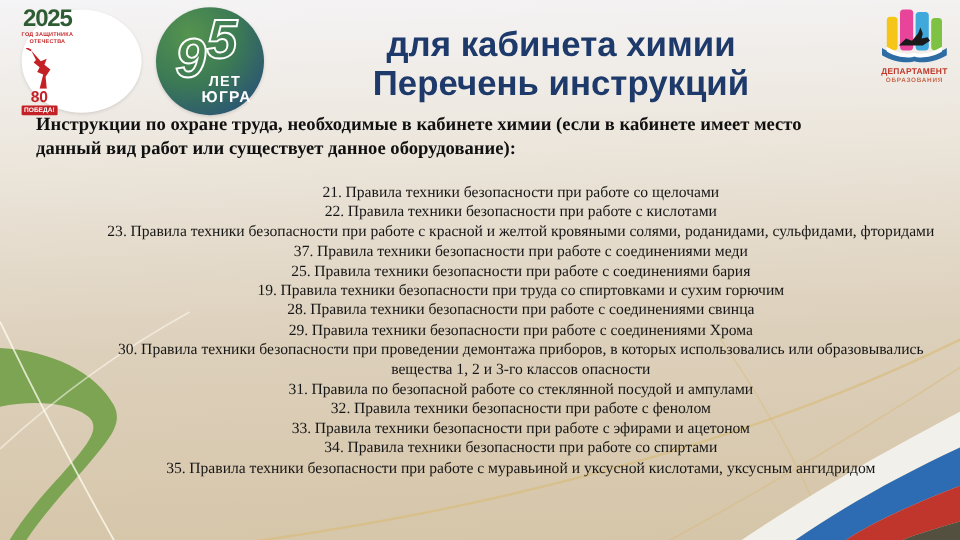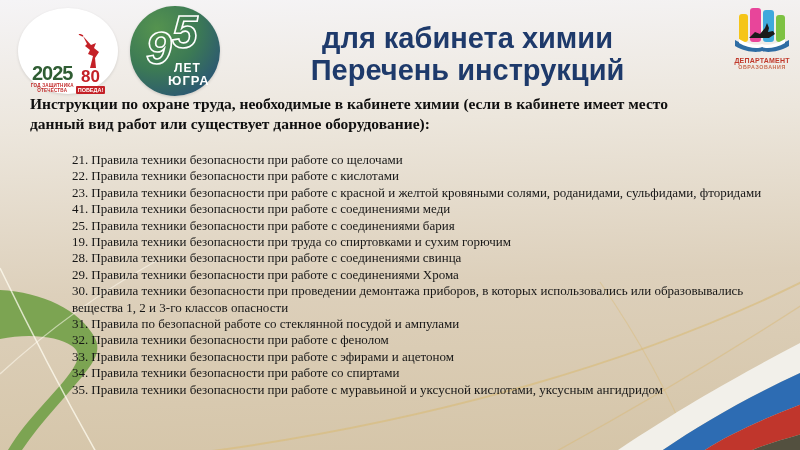--- a/index.html
+++ b/index.html
@@ -7,27 +7,28 @@
     position:relative; width:800px; height:450px; overflow:hidden;
     background:linear-gradient(178deg,#f5f4f6 0%,#ece6dc 28%,#ddd0bb 62%,#d5c5a8 100%);
     font-family:"Liberation Serif", serif;
   }
   .bg-art{position:absolute; left:0; top:0; width:800px; height:450px; z-index:0;}
 
   
   .logo-2025{
     position:absolute; left:18px; top:8px; width:100px; height:86px; z-index:2;
     background:#fff; border-radius:50%;
-    display:flex; align-items:flex-end; justify-content:center; gap:2px;
+    display:flex; align-items:flex-start; justify-content:center; gap:2px;
     box-shadow:0 1px 3px rgba(0,0,0,.12);
+    flex-direction:column;
   }
   .logo-2025 .left-col{text-align:center; line-height:1;}
   .year-2025{font-family:"Liberation Sans",sans-serif; font-weight:700; font-size:20px; color:#2f5d33; letter-spacing:-1px;}
   .year-sub{font-family:"Liberation Sans",sans-serif; font-size:4.6px; font-weight:700; color:#c42a2a; letter-spacing:.2px; margin-top:1px;}
-  .badge-80{font-family:"Liberation Sans",sans-serif; font-weight:700; font-size:17px; color:#c42127; line-height:1;}
+  .badge-80{font-family:"Liberation Sans",sans-serif; font-weight:700; font-size:13px; color:#c42127; line-height:1;}
   .badge-pobeda{font-family:"Liberation Sans",sans-serif; font-weight:700; font-size:5.5px; color:#fff; background:#c42127; padding:1px 2px; border-radius:1px; margin-top:1px;}
   .statue-col{display:flex; flex-direction:column; align-items:center;}
 
   .logo-yugra{
     position:absolute; left:130px; top:6px; width:90px; height:90px; z-index:2;
     border-radius:50%;
     background:radial-gradient(circle at 30% 25%,#55934f 0%,#3c7a55 45%,#2d5a70 78%,#24496b 100%);
     box-shadow:0 1px 3px rgba(0,0,0,.15);
   }
   .logo-yugra svg{display:block;}
@@ -49,21 +50,21 @@
 
   
   .subtitle{
     position:absolute; left:30px; top:94px; width:740px; z-index:1;
     font-weight:700; font-size:15.5px; line-height:20px; color:#101010;
   }
 
   
   .rules-list{
     position:absolute; left:72px; top:152px; width:724px; z-index:1;
-    font-size:13px; line-height:16.4px; color:#161616;
+    font-size:13px; line-height:16.4px; color:#161616;text-align:center;
   }
   .rule-item{display:block;}
   .rule-num{margin-right:3px;}
 </style>
 </head>
 <body>
 
 <div class="slide">
 
   <svg class="bg-art" viewBox="0 0 800 450" aria-hidden="true">
@@ -131,21 +132,21 @@
 
   <div class="subtitle">
     <div>Инструкции по охране труда, необходимые в кабинете химии (если в кабинете имеет место</div>
     <div>данный вид работ или существует данное оборудование):</div>
   </div>
 
   <div class="rules-list">
     <div class="rule-item"><span class="rule-num">21.</span><span>Правила техники безопасности при работе со щелочами</span></div>
     <div class="rule-item"><span class="rule-num">22.</span><span>Правила техники безопасности при работе с кислотами</span></div>
     <div class="rule-item"><span class="rule-num">23.</span><span>Правила техники безопасности при работе с красной и желтой кровяными солями, роданидами, сульфидами, фторидами</span></div>
-    <div class="rule-item"><span class="rule-num">41.</span><span>Правила техники безопасности при работе с соединениями меди</span></div>
+    <div class="rule-item"><span class="rule-num">37.</span><span>Правила техники безопасности при работе с соединениями меди</span></div>
     <div class="rule-item"><span class="rule-num">25.</span><span>Правила техники безопасности при работе с соединениями бария</span></div>
     <div class="rule-item"><span class="rule-num">19.</span><span>Правила техники безопасности при труда со спиртовками и сухим горючим</span></div>
     <div class="rule-item"><span class="rule-num">28.</span><span>Правила техники безопасности при работе с соединениями свинца</span></div>
     <div class="rule-item"><span class="rule-num">29.</span><span>Правила техники безопасности при работе с соединениями Хрома</span></div>
     <div class="rule-item"><span class="rule-num">30.</span><span>Правила техники безопасности при проведении демонтажа приборов, в которых использовались или образовывались вещества 1, 2 и 3-го классов опасности</span></div>
     <div class="rule-item"><span class="rule-num">31.</span><span>Правила по безопасной работе со стеклянной посудой и ампулами</span></div>
     <div class="rule-item"><span class="rule-num">32.</span><span>Правила техники безопасности при работе с фенолом</span></div>
     <div class="rule-item"><span class="rule-num">33.</span><span>Правила техники безопасности при работе с эфирами и ацетоном</span></div>
     <div class="rule-item"><span class="rule-num">34.</span><span>Правила техники безопасности при работе со спиртами</span></div>
     <div class="rule-item"><span class="rule-num">35.</span><span>Правила техники безопасности при работе с муравьиной и уксусной кислотами, уксусным ангидридом</span></div>

